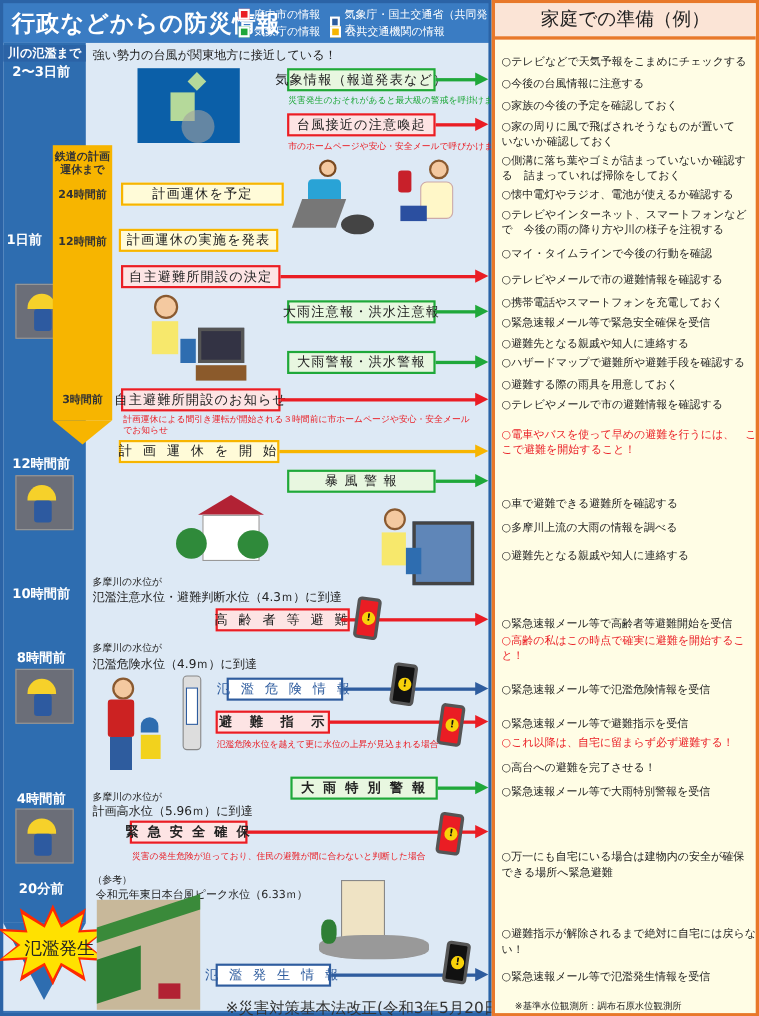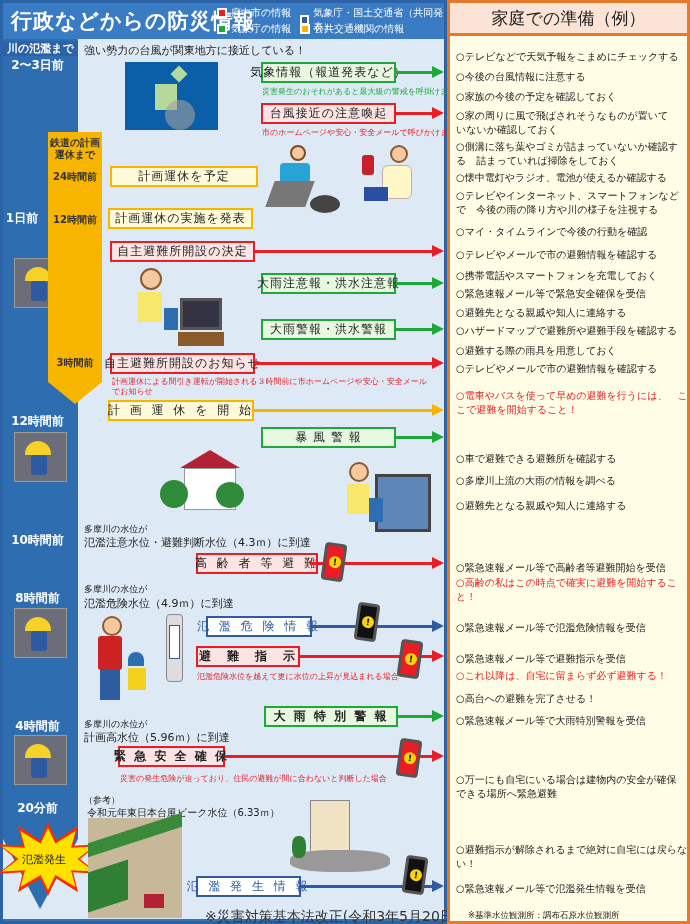--- a/index.html
+++ b/index.html
@@ -94,21 +94,21 @@
 
 <div class="rail"></div>
 <div class="rail-arrow"></div>
 <div class="rlabel" style="top:137px;line-height:12px">鉄道の計画運休まで</div>
 <div class="rlabel" style="top:170px">24時間前</div>
 <div class="rlabel" style="top:213px">12時間前</div>
 <div class="rlabel" style="top:356px">3時間前</div>
 
 <div class="burst-outer"></div>
 <div class="burst"></div>
-<div class="txt" style="left:22px;top:852px;font-size:11px">氾濫発生</div>
+<div class="txt" style="left:22px;top:852px;font-size:16px">氾濫発生</div>
 
 <div class="txt" style="left:84px;top:43px;font-size:11px">強い勢力の台風が関東地方に接近している！</div>
 
 <div class="illus" style="left:125px;top:62px;width:93px;height:68px;background:#0b5fa8;border-radius:0">
   <div style="position:absolute;left:48px;top:6px;width:12px;height:12px;background:#b5d99a;transform:rotate(45deg)"></div>
   <div style="position:absolute;left:30px;top:22px;width:22px;height:26px;background:#b5d99a"></div>
   <div style="position:absolute;left:40px;top:38px;width:30px;height:30px;border-radius:50%;background:rgba(160,160,160,.6)"></div>
 </div>
 
 <div class="box g" style="left:261px;top:62px;width:135px">気象情報（報道発表など）</div>

